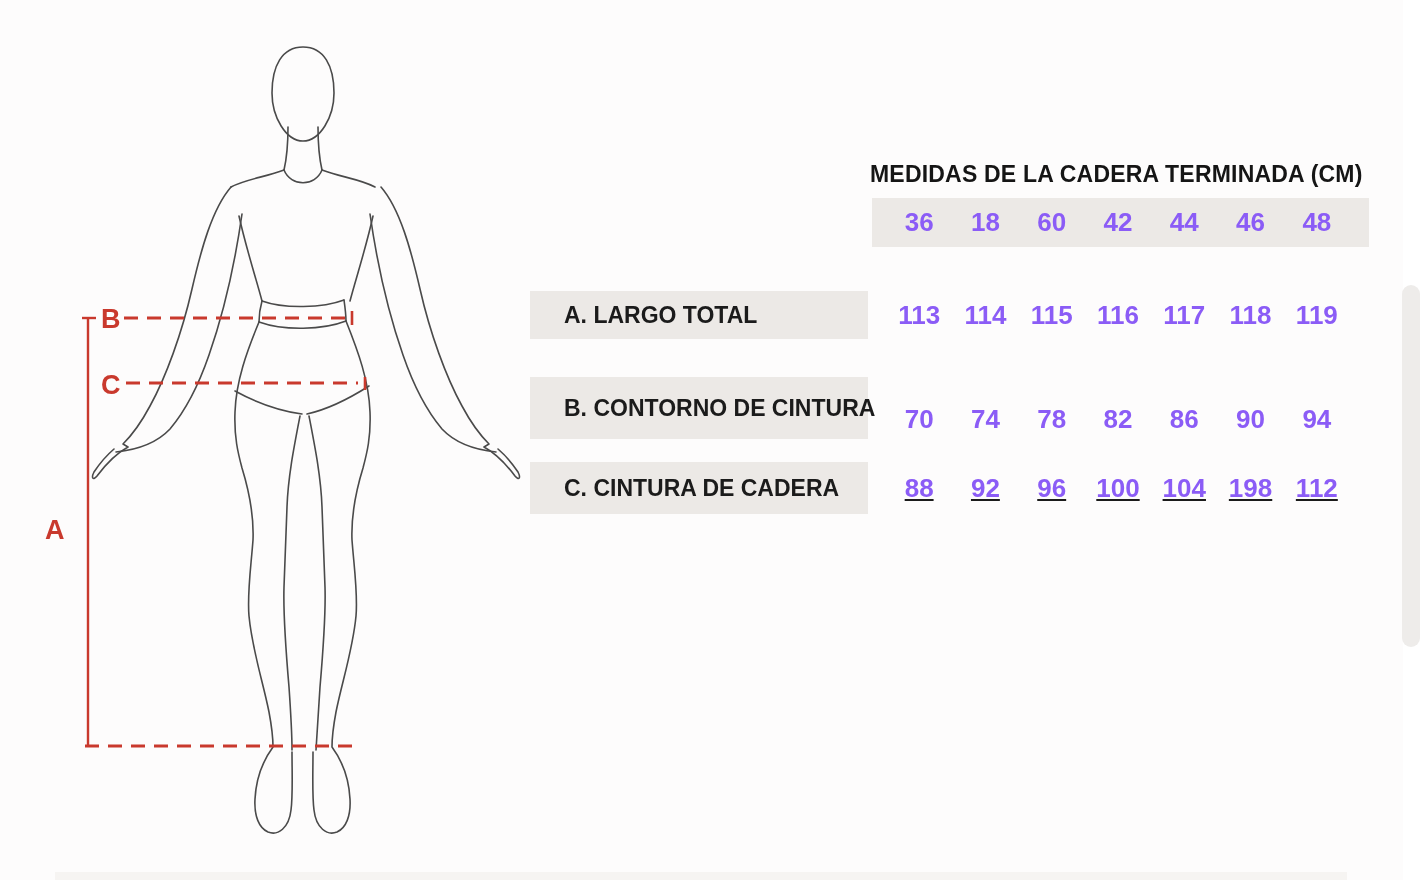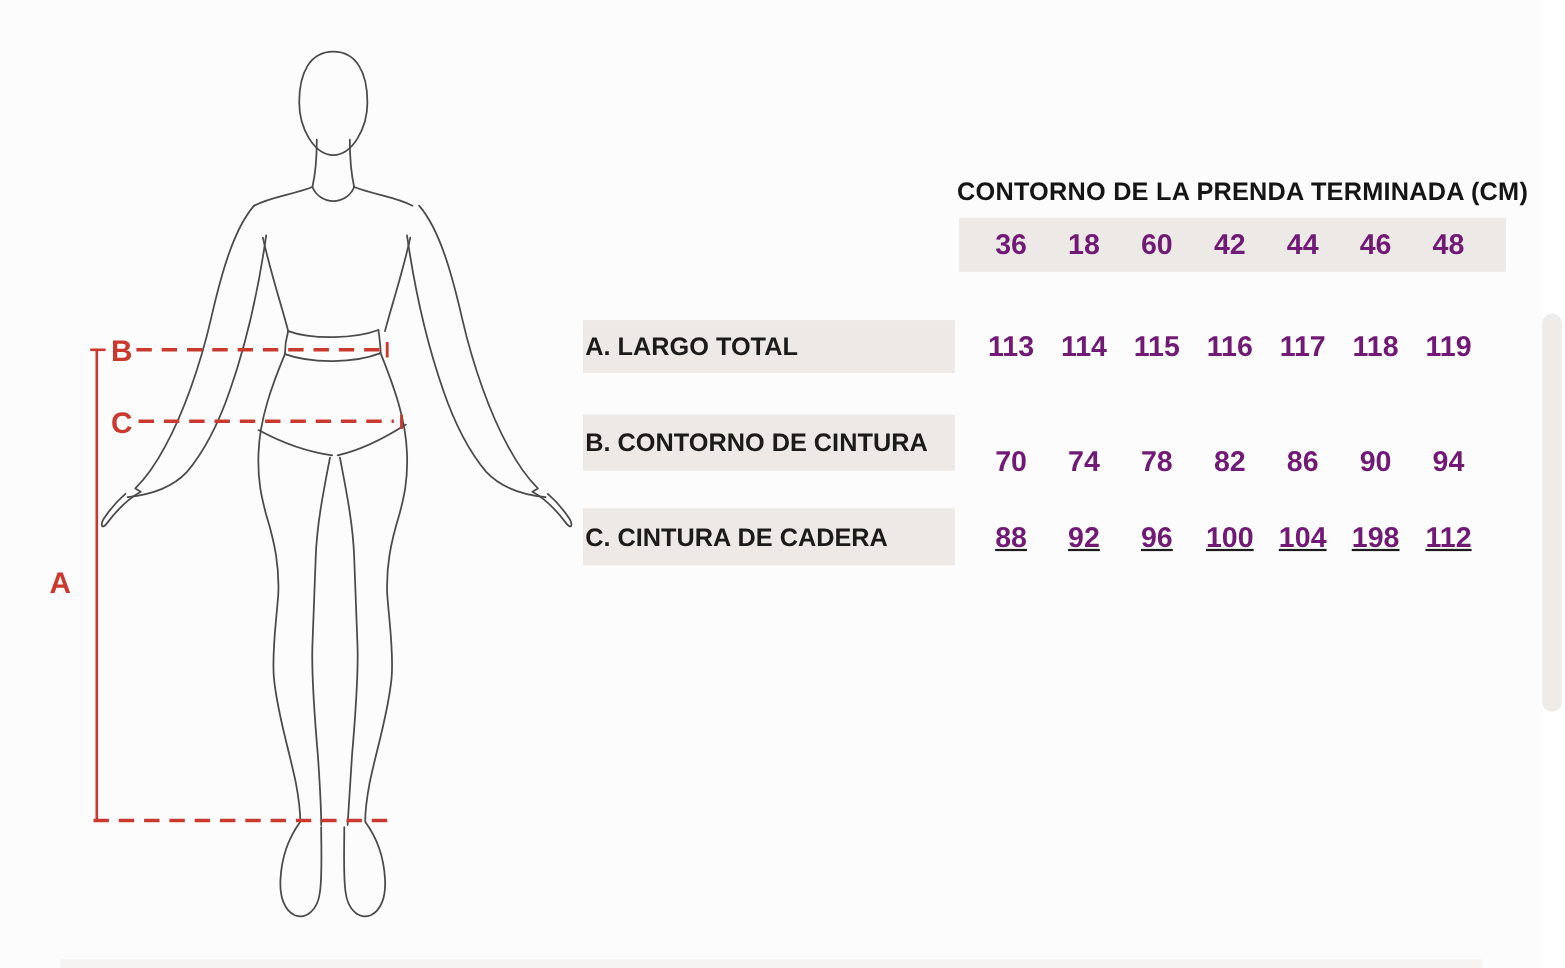--- a/index.html
+++ b/index.html
@@ -30,39 +30,39 @@
   .cols {
     position: absolute;
     left: 886px; width: 464px;
     display: grid;
     grid-template-columns: repeat(7, 1fr);
     align-items: center;
   }
   .cols .cell {
     text-align: center;
     font-size: 26px; font-weight: bold;
-    color: #701a75;
+    color: #8b5cf6;
   }
   .cols.sizes { top: 198px; height: 49px; }
   .cols.row-a-values { top: 291px; height: 48px; }
   .cols.row-b-values { top: 394px; height: 51px; }
   .cols.row-c-values { top: 462px; height: 52px; text-decoration: underline; }
 
   .label-box {
     position: absolute;
     left: 530px; width: 338px;
     background: #ece9e6;
     display: flex; align-items: center;
-    padding-left: 2px;
+    padding-left: 34px;
     font-size: 23px; font-weight: bold;
     white-space: nowrap;
     color: #1b1b1b;
   }
   .label-box.row-a { top: 291px; height: 48px; }
-  .label-box.row-b { top: 377px; height: 51px; text-align: center; }
+  .label-box.row-b { top: 377px; height: 62px; text-align: center; }
   .label-box.row-c { top: 462px; height: 52px; }
 
   .bottom-divider {
     position: absolute;
     left: 55px; top: 872px;
     width: 1292px; height: 8px;
     background: #f6f4f2;
   }
   .scroll-track {
     position: absolute;
@@ -127,21 +127,21 @@
     <line x1="126" y1="383" x2="358" y2="383" stroke-width="3.2" stroke-dasharray="14 9"></line>
     <line x1="365" y1="377" x2="365" y2="390" stroke-width="2.6"></line>
   </g>
   <g fill="#c9392d" font-family="Liberation Sans, sans-serif" font-size="27" font-weight="bold">
     <text x="45" y="539">A</text>
     <text x="101" y="328">B</text>
     <text x="101" y="394">C</text>
   </g>
 </svg>
 
-<div class="chart-title">CONTORNO DE LA PRENDA TERMINADA (CM)</div>
+<div class="chart-title">MEDIDAS DE LA CADERA TERMINADA (CM)</div>
 
 <div class="header-box"></div>
 <div class="cols sizes">
   <div class="cell">36</div>
   <div class="cell">18</div>
   <div class="cell">60</div>
   <div class="cell">42</div>
   <div class="cell">44</div>
   <div class="cell">46</div>
   <div class="cell">48</div>

